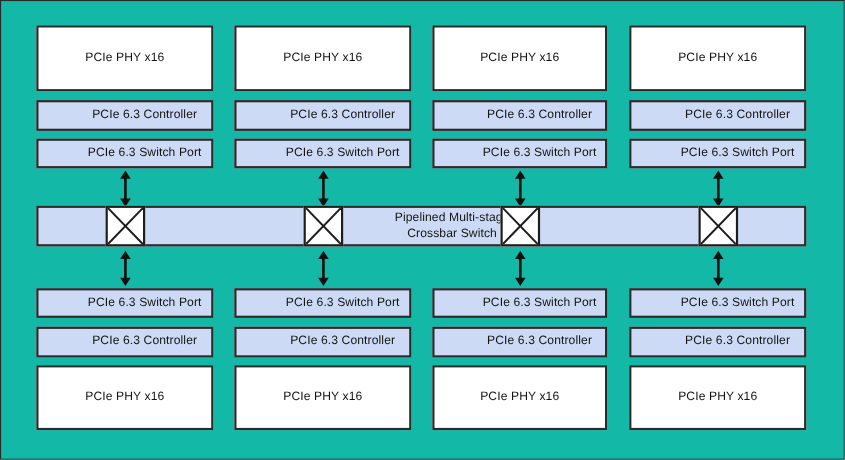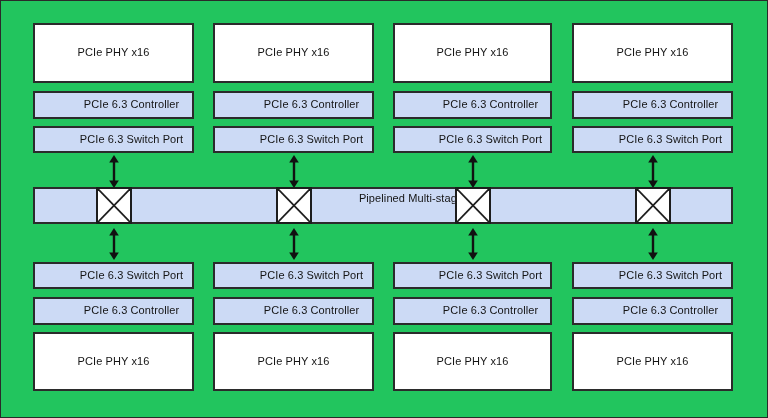--- a/index.html
+++ b/index.html
@@ -4,21 +4,21 @@
 <style>
   html, body {
     margin: 0;
     padding: 0;
     background: #ffffff;
   }
   #canvas {
     position: relative;
     width: 768px;
     height: 418px;
-    background: #22c55e;
+    background: #14b8a6;
     box-sizing: border-box;
     border: 1px solid #2a2a2a;
     overflow: hidden;
     font-family: "Liberation Sans", sans-serif;
   }
 
   
   .blk {
     position: absolute;
     box-sizing: border-box;
@@ -137,20 +137,21 @@
     <svg width="16" height="33" viewBox="0 0 16 33">
       <line x1="8" y1="5" x2="8" y2="28" stroke="#111" stroke-width="2.4"></line>
       <polygon points="8,0 3.2,7.5 12.8,7.5" fill="#111"></polygon>
       <polygon points="8,33 3.2,25.5 12.8,25.5" fill="#111"></polygon>
     </svg>
   </div>
 
   <div id="crossbar" style="left:32px; top:186px; width:700px; height:37px;"></div>
 
   <div class="xbar-label" style="left:330px; top:190px; width:160px;">Pipelined Multi-stage</div>
+  <div class="xbar-label" style="left:330px; top:204px; width:160px;">Crossbar Switch</div>
 
   <div class="xbox" style="left:95px; top:186px; width:36px; height:37px;">
     <svg viewBox="0 0 36 37" preserveAspectRatio="none">
       <line x1="0" y1="0" x2="36" y2="37" stroke="#1d1d1d" stroke-width="2"></line>
       <line x1="36" y1="0" x2="0" y2="37" stroke="#1d1d1d" stroke-width="2"></line>
     </svg>
   </div>
   <div class="xbox" style="left:275px; top:186px; width:36px; height:37px;">
     <svg viewBox="0 0 36 37" preserveAspectRatio="none">
       <line x1="0" y1="0" x2="36" y2="37" stroke="#1d1d1d" stroke-width="2"></line>

